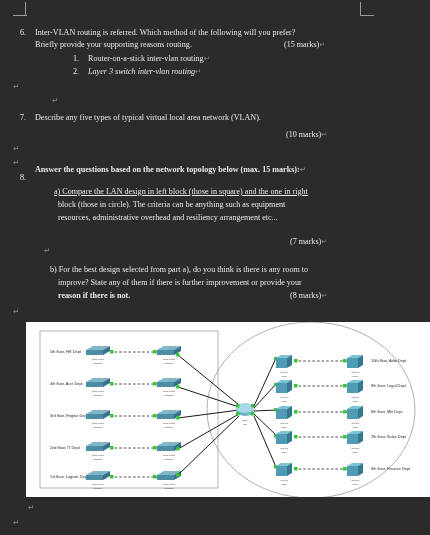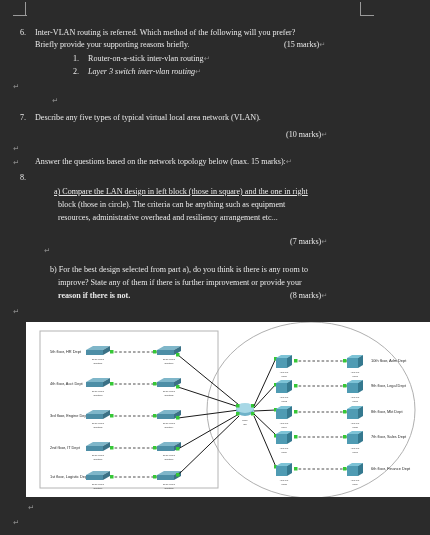--- a/index.html
+++ b/index.html
@@ -70,41 +70,41 @@
     </div>
   <div class="crop tr">
       <span class="v"></span>
       <span class="h"></span>
     </div>
 
   <div class="doc">
 
     <div class="num" style="left:20px; top:27px;">6.</div>
     <div class="line" style="left:35px; top:27px;">Inter-VLAN routing is referred. Which method of the following will you prefer?</div>
-    <div class="line" style="left:35px; top:39px;">Briefly provide your supporting reasons briefly.</div>
+    <div class="line" style="left:35px; top:39px;">Briefly provide your supporting reasons routing.</div>
     <div class="marks" style="left:284px; top:39px;"><span>(15 marks)</span><span class="ret">↵</span></div>
 
     <div class="num" style="left:73px; top:53px;">1.</div>
     <div class="line" style="left:88px; top:53px;"><span>Router-on-a-stick inter-vlan routing</span><span class="ret">↵</span></div>
 
     <div class="num" style="left:73px; top:66px;">2.</div>
     <div class="line" style="left:88px; top:66px;font-style:italic;"><span>Layer 3 switch inter-vlan routing</span><span class="ret">↵</span></div>
 
     <div class="pil" style="left:13px; top:82px;">↵</div>
     <div class="pil" style="left:52px; top:96px;">↵</div>
 
     <div class="num" style="left:20px; top:112px;">7.</div>
     <div class="line" style="left:35px; top:112px;">Describe any five types of typical virtual local area network (VLAN).</div>
     <div class="marks" style="left:286px; top:129px;"><span>(10 marks)</span><span class="ret">↵</span></div>
 
     <div class="pil" style="left:13px; top:144px;">↵</div>
     <div class="pil" style="left:13px; top:158px;">↵</div>
 
     <div class="num" style="left:20px; top:172px;">8.</div>
-    <div class="line" style="left:35px; top:156px;"><span>Answer the questions based on the network topology below (max. 15 marks):</span><span class="ret">↵</span></div>
+    <div class="line" style="left:35px; top:164px;font-weight:bold;"><span>Answer the questions based on the network topology below (max. 15 marks):</span><span class="ret">↵</span></div>
 
     <div class="line" style="left:54px; top:186px;text-decoration:underline;">a) Compare the LAN design in left block (those in square) and the one in right</div>
     <div class="line" style="left:58px; top:199px;">block (those in circle). The criteria can be anything such as equipment</div>
     <div class="line" style="left:58px; top:212px;text-align:right;">resources, administrative overhead and resiliency arrangement etc...</div>
     <div class="marks" style="left:290px; top:228px;margin-top:8px;"><span>(7 marks)</span><span class="ret">↵</span></div>
 
     <div class="pil" style="left:44px; top:246px;">↵</div>
 
     <div class="line" style="left:50px; top:264px;">b) For the best design selected from part a), do you think is there is any room to</div>
     <div class="line" style="left:58px; top:277px;">improve? State any of them if there is further improvement or provide your</div>

